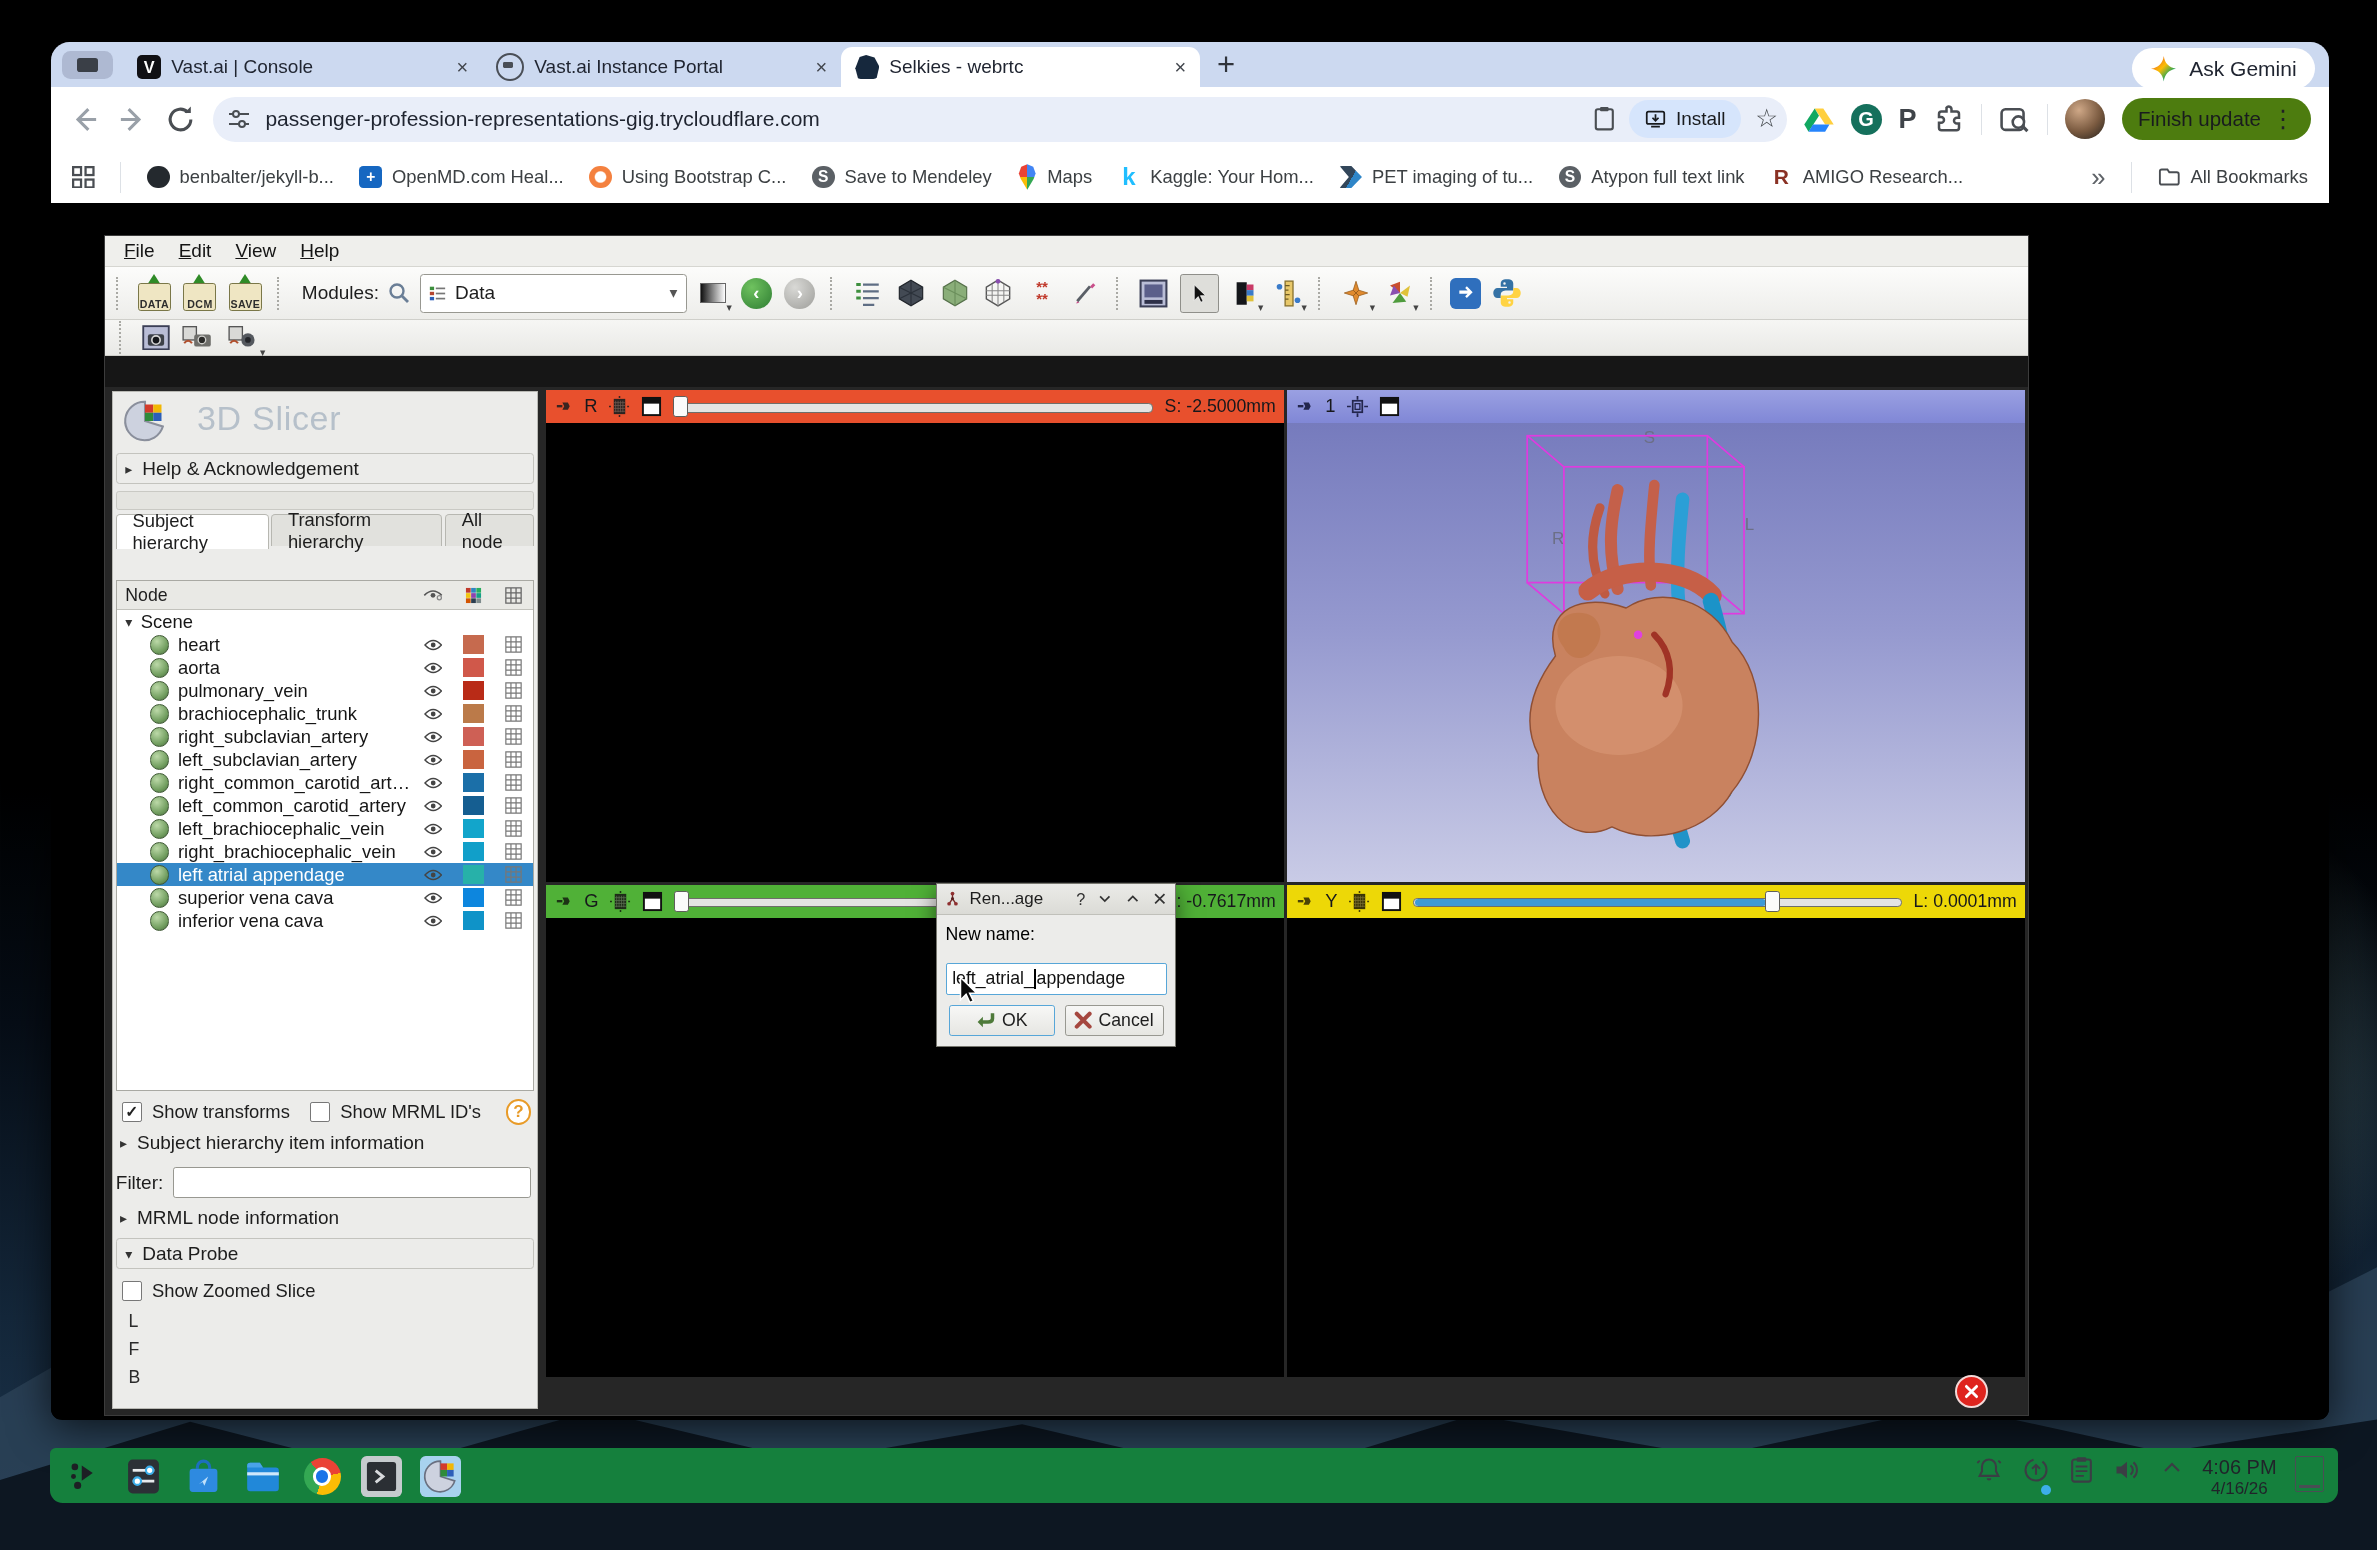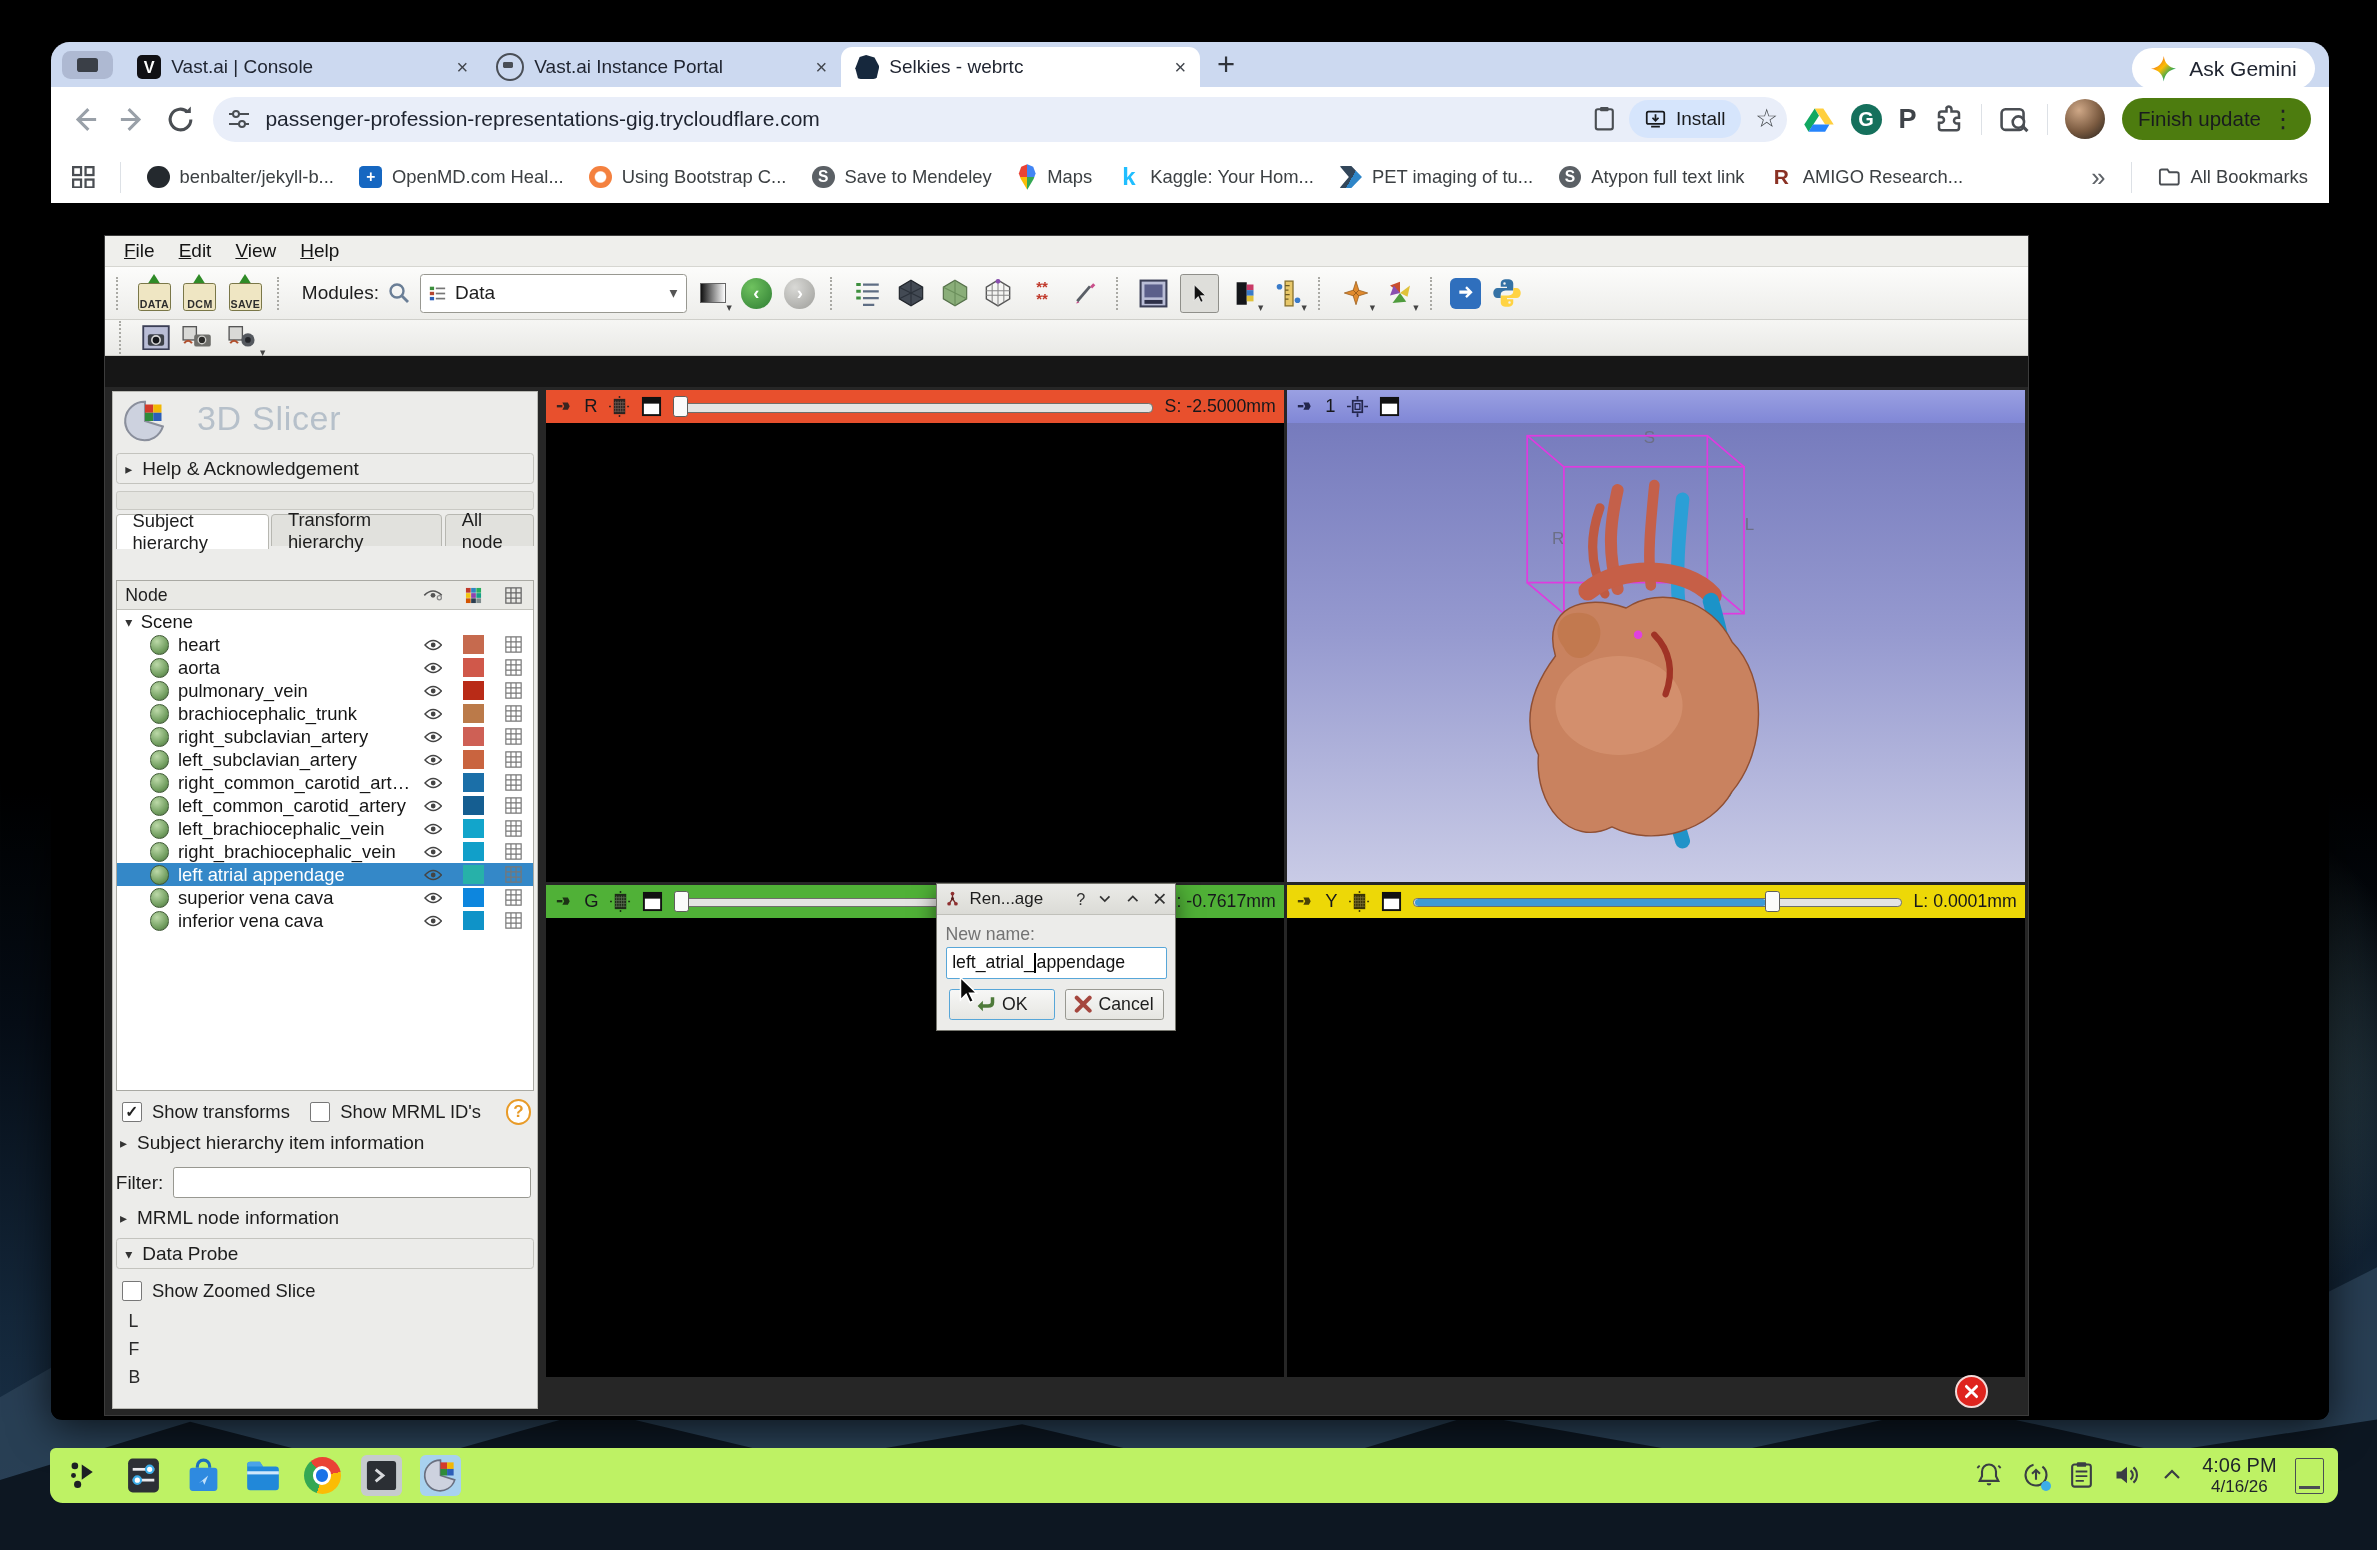--- a/index.html
+++ b/index.html
@@ -149,33 +149,33 @@
                background:linear-gradient(180deg,#767bbd 0%,#9599cf 45%,#c9cbe6 100%)}
   .redx{position:absolute;right:40px;bottom:7px;width:33px;height:33px;border-radius:50%;background:#df241e;
         border:2.1px solid #f4d9d8;box-sizing:border-box;display:flex;align-items:center;justify-content:center}
   
   .dlg{position:absolute;left:938px;top:712px;width:238px;background:#ececea;border:0.7px solid #77776f;
        box-shadow:0 7px 21px rgba(0,0,0,.55);z-index:5}
   .dlg-title{height:30px;background:linear-gradient(#ebebe8,#dbdbd6);border-bottom:0.7px solid #c0c0ba;
              display:flex;align-items:center;gap:8.5px;padding:0 7px;font-size:17px;color:#1d1d1d}
   .dlg-ctrl{display:flex;gap:12px;margin-left:auto;align-items:center;color:#333;font-size:16.3px}
   .dlg-body{padding:8.5px 8.5px 10px}
-  .dlg-label{font-size:17.7px;color:#737373;margin-bottom:2px}
+  .dlg-label{font-size:17.7px;color:#000000;margin-bottom:18px}
   .dlg-input{height:30px;background:#fff;border:1.4px solid #57a6d8;border-radius:2.1px;display:flex;align-items:center;
              padding:0 5.7px;font-size:17.7px;color:#111}
   .caret-i{width:1.4px;height:20px;background:#000;margin:0 0.7px}
   .dlg-btns{display:flex;gap:10px;margin-top:10px;justify-content:center}
   .dbtn{height:31px;display:flex;align-items:center;justify-content:center;gap:5.7px;font-size:17.7px;color:#1d1d1d;
         background:linear-gradient(#f7f7f6,#e6e6e2);border:0.7px solid #989891;border-radius:2.8px;box-sizing:border-box}
   .dbtn.ok{width:106px;border:1.4px solid #57a6d8}
   .dbtn.cancel{width:99px}
   .mcursor{position:absolute;left:15.6px;top:91px;z-index:6}
   
-  .tkb{position:absolute;left:50px;top:1448px;width:2288px;height:55px;background:#bef264;
-       border-radius:5.7px 5.7px 12.7px 12.7px;display:flex;align-items:center;padding:16px 14px;gap:18.4px;box-sizing:border-box}
+  .tkb{position:absolute;left:50px;top:1448px;width:2288px;height:55px;background:#15803d;
+       border-radius:5.7px 5.7px 12.7px 12.7px;display:flex;padding:8px 14px;gap:18.4px;box-sizing:border-box}
   .tk-ic{width:41px;height:41px;display:flex;align-items:center;justify-content:center;border-radius:5.7px}
   .tk-ic.activegray{background:#c6cbce}
   .tk-ic.activeblue{background:#a8d2ef}
   .chrome-ball{width:37px;height:37px;border-radius:50%;position:relative;
      background:conic-gradient(from -40deg,#ea4335 0 33%,#fbbc05 0 66%,#34a853 0 100%)}
   .chrome-ball::after{content:"";position:absolute;left:9.2px;top:9.2px;width:18.4px;height:18.4px;border-radius:50%;
      background:#1a73e8;border:3.5px solid #fff;box-sizing:border-box}
   .tk-spacer{flex:1}
   .clock{text-align:center;line-height:1.15;color:#20242a}
   .clock .t{font-size:20px}

